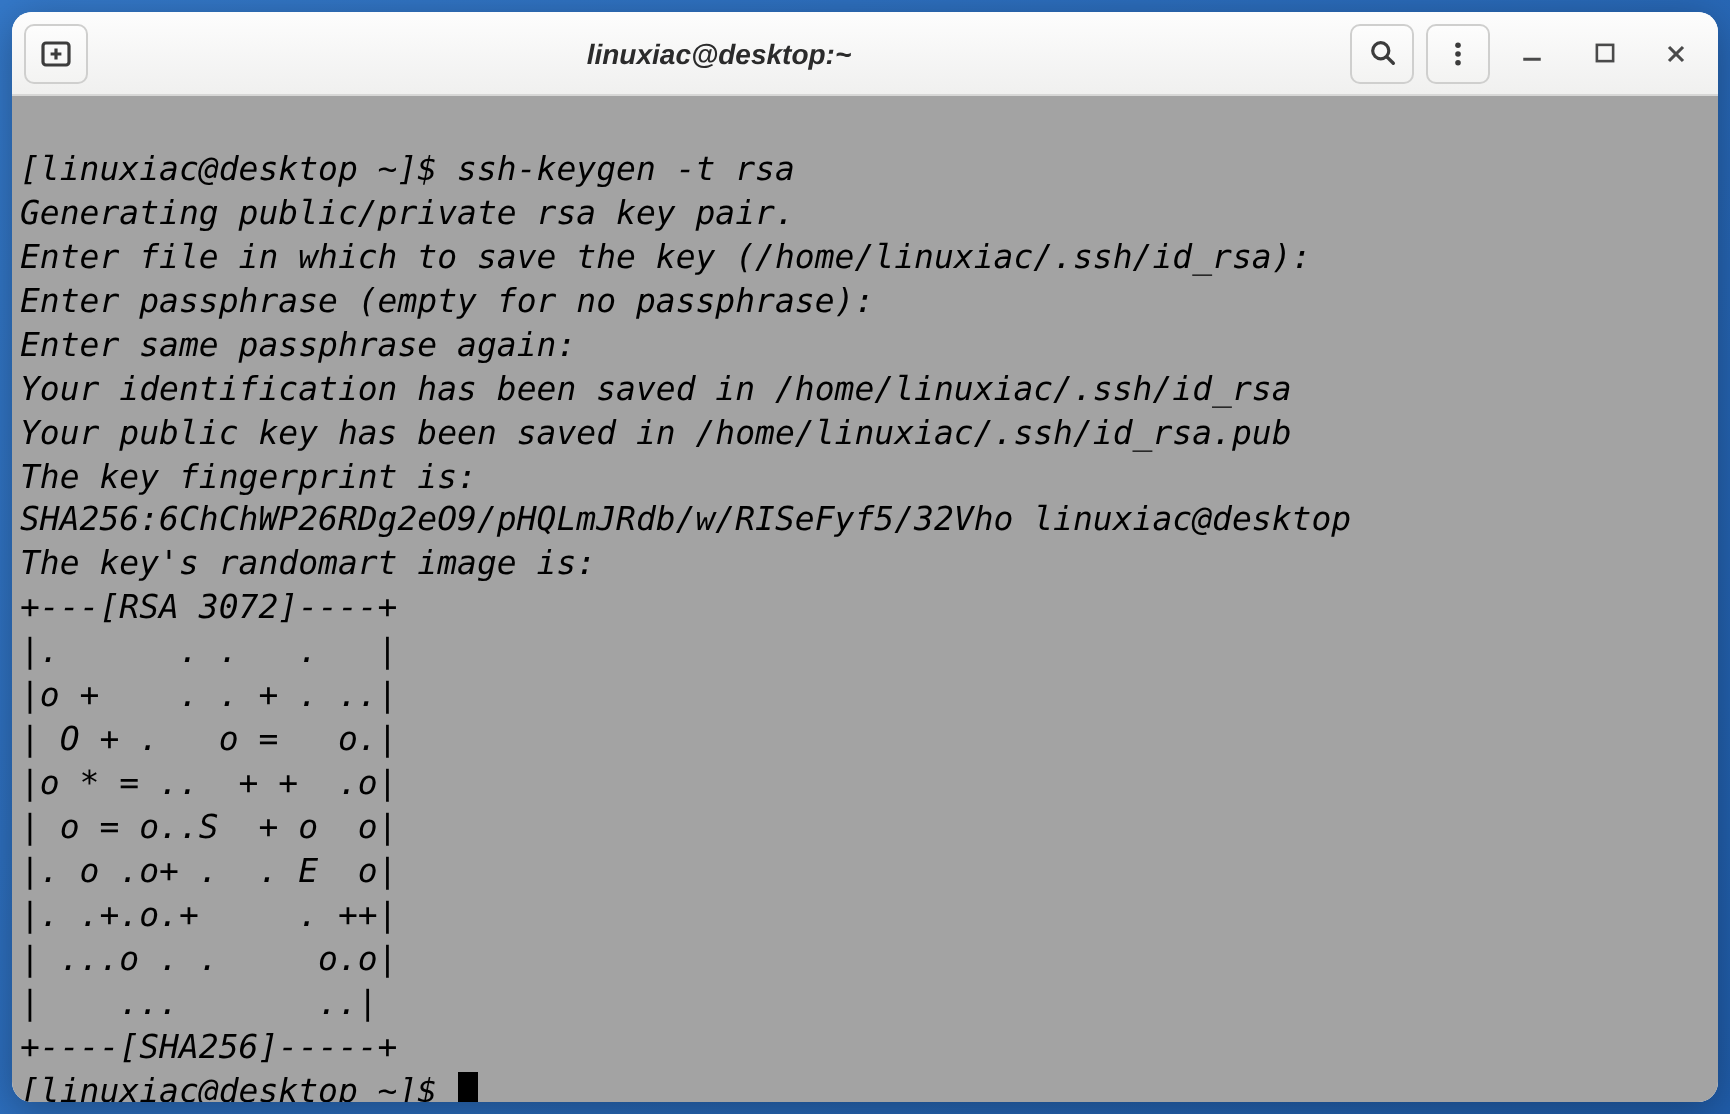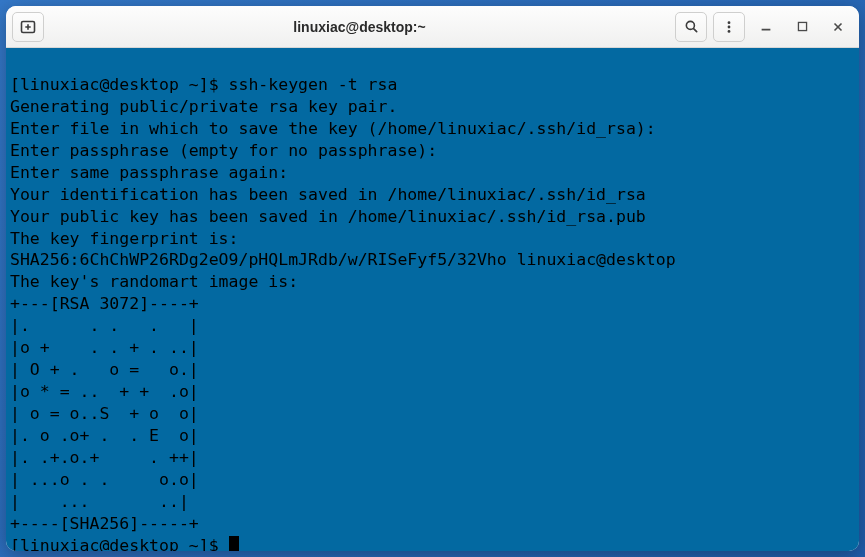--- a/index.html
+++ b/index.html
@@ -13,20 +13,21 @@
     }
     .window {
       width: 100%;
       height: 100%;
       background: #ffffff;
       border-radius: 10px;
       display: flex;
       flex-direction: column;
       overflow: hidden;
       box-shadow: 0 4px 20px rgba(0,0,0,0.3);
+      font-style: italic;
     }
     .titlebar {
       height: 42px;
       background: linear-gradient(to bottom, #fdfdfd, #f0f0ef);
       border-bottom: 1px solid #d7d7d6;
       display: flex;
       align-items: center;
       padding: 0 6px;
       gap: 6px;
     }
@@ -59,21 +60,21 @@
       height: 30px;
       display: flex;
       align-items: center;
       justify-content: center;
       cursor: pointer;
       color: #4a4a4a;
       border-radius: 4px;
     }
     .terminal-body {
       flex: 1;
-      background: #0369a1;
+      background: #a3a3a3;
       padding: 4px 8px 4px 4px;
       font-family: "DejaVu Sans Mono", "Menlo", "Consolas", monospace;
       font-size: 16.5px;
       line-height: 1.33;
       color: #000000;
       white-space: pre;
       overflow: hidden;
     }
     .line { white-space: pre; }
     .cursor {

